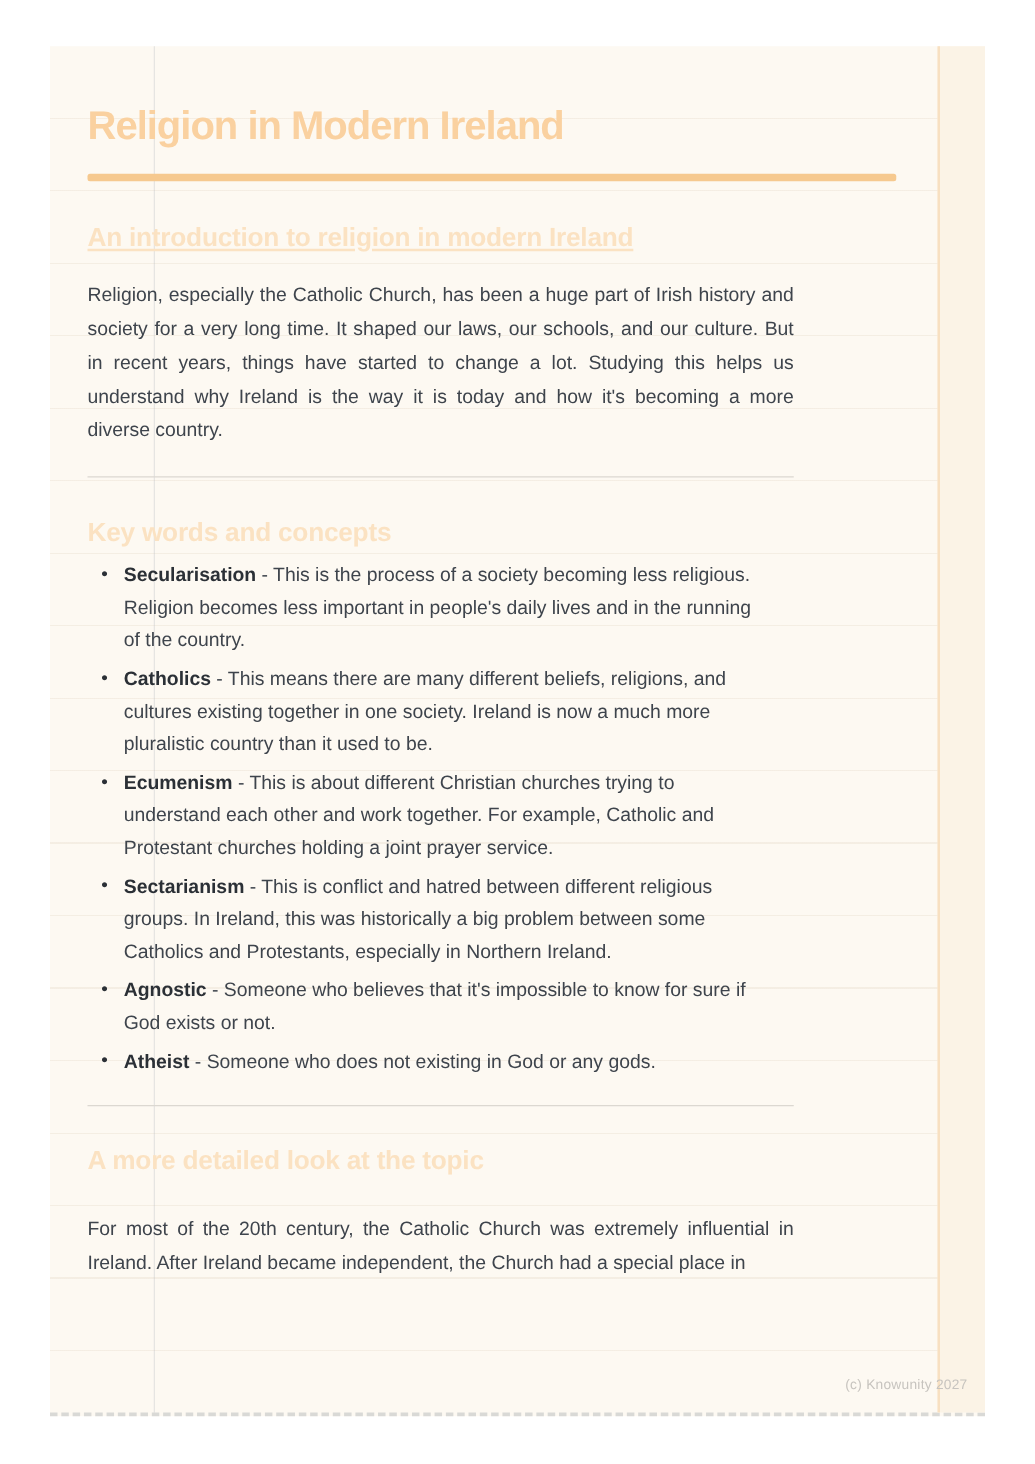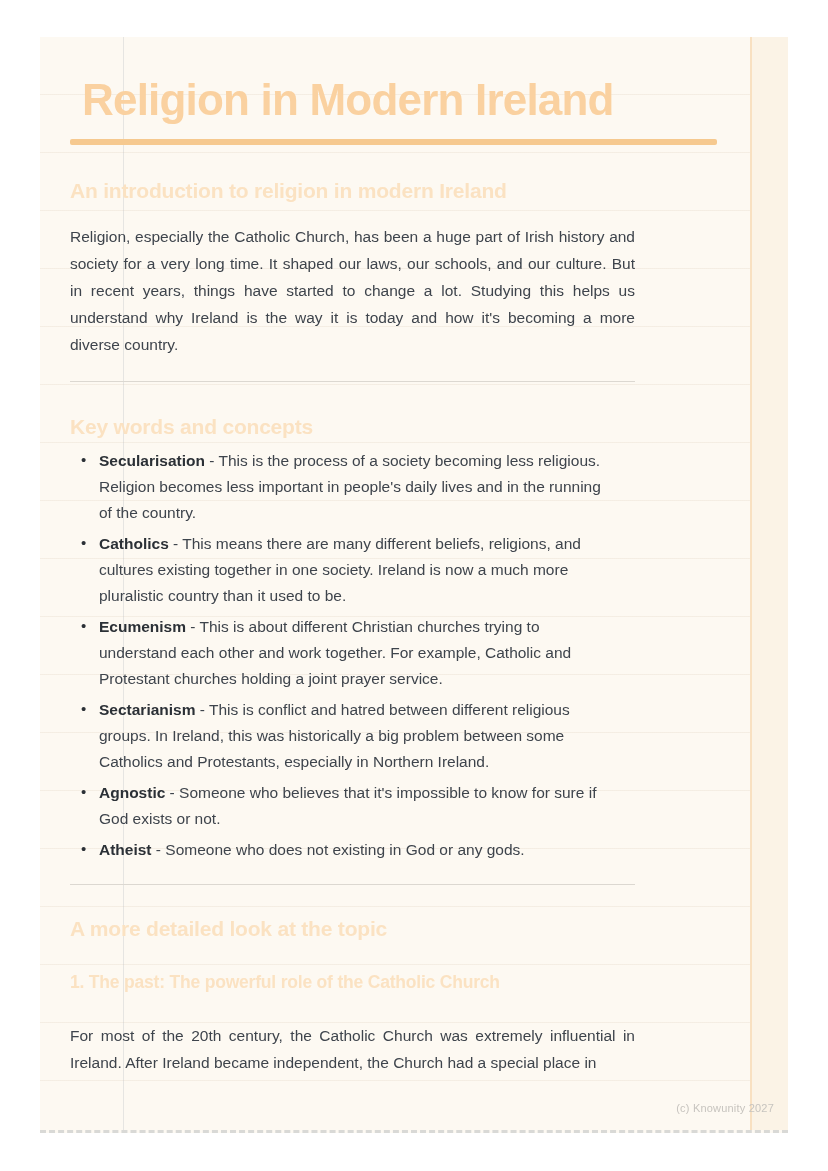--- a/index.html
+++ b/index.html
@@ -13,27 +13,27 @@
           background:repeating-linear-gradient(to bottom,
             transparent 0px,transparent 57px,rgba(214,198,175,0.22) 57px,rgba(214,198,175,0.22) 58px);}
 
   .vguide{position:absolute;left:83px;top:0;bottom:0;width:1px;background:rgba(178,182,188,0.30);}
 
   .margin-strip{position:absolute;right:0;top:0;bottom:0;width:38px;
                 background:#fbf3e6;border-left:2px solid #f8e0c1;box-sizing:border-box;}
 
   .content{position:relative;margin-left:30px;width:565px;}
 
-  h1{margin:39px 0 0 12px;font-size:44px;line-height:48px;font-weight:700;
+  h1{margin:39px 0 0 0;font-size:32px;line-height:48px;font-weight:700;
      letter-spacing:-0.8px;color:#fad1a0;}
 
   .title-bar{margin-top:15px;width:647px;height:6px;background:#f6c98f;border-radius:2px;}
 
   h2{margin:0;font-size:21px;line-height:26px;font-weight:700;color:#fbe2c2;letter-spacing:-0.2px;}
-  .h2-intro{margin-top:33px;}
+  .h2-intro{margin-top:33px;text-decoration:underline;}
   .h2-keywords{margin-top:32px;}
   .h2-detail{margin-top:31px;}
 
   h3{margin:28px 0 0 0;font-size:17.5px;line-height:24px;font-weight:700;color:#fbe2c2;letter-spacing:-0.2px;}
 
   p{margin:0;font-size:15.5px;line-height:27px;color:#3e444c;}
   .p-justify{text-align:justify;}
   .p-intro{margin-top:19px;}
   .p-keywords-intro{margin-top:26px;}
   .p-detail{margin-top:28px;}
@@ -89,19 +89,18 @@
           <span class="bullet">•</span><strong>Agnostic</strong><span> - </span><span>Someone who believes that it's impossible to know for sure if God exists or not.</span>
         </li>
         <li>
           <span class="bullet">•</span><strong>Atheist</strong><span> - </span><span>Someone who does not existing in God or any gods.</span>
         </li>
       </ul>
 
       <hr class="hr-2">
 
       <h2 class="h2-detail">A more detailed look at the topic</h2>
-      <h3>1. The past: The powerful role of the Catholic Church</h3>
       <p class="p-detail p-justify">For most of the 20th century, the Catholic Church was extremely influential in Ireland. After Ireland became independent, the Church had a special place in</p>
     </div>
   </div>
 
   <div class="footer-credit">(c) Knowunity 2027</div>
 </div>
 
 </body></html>

